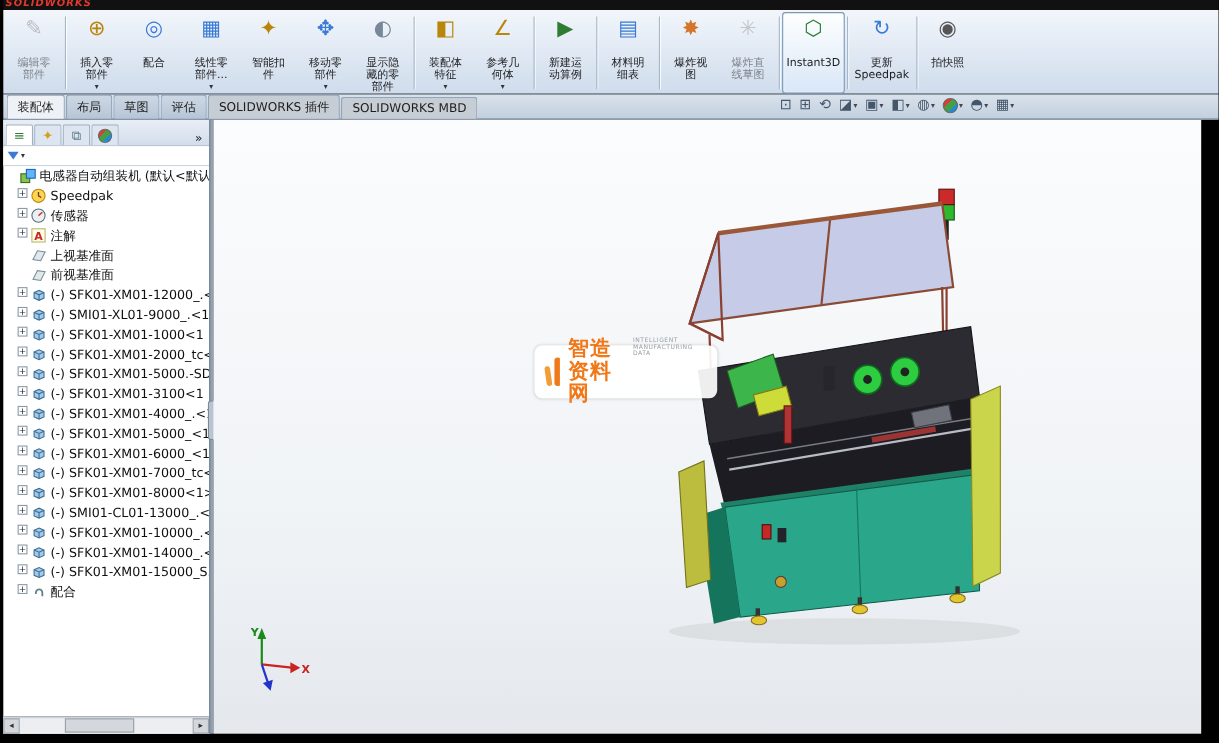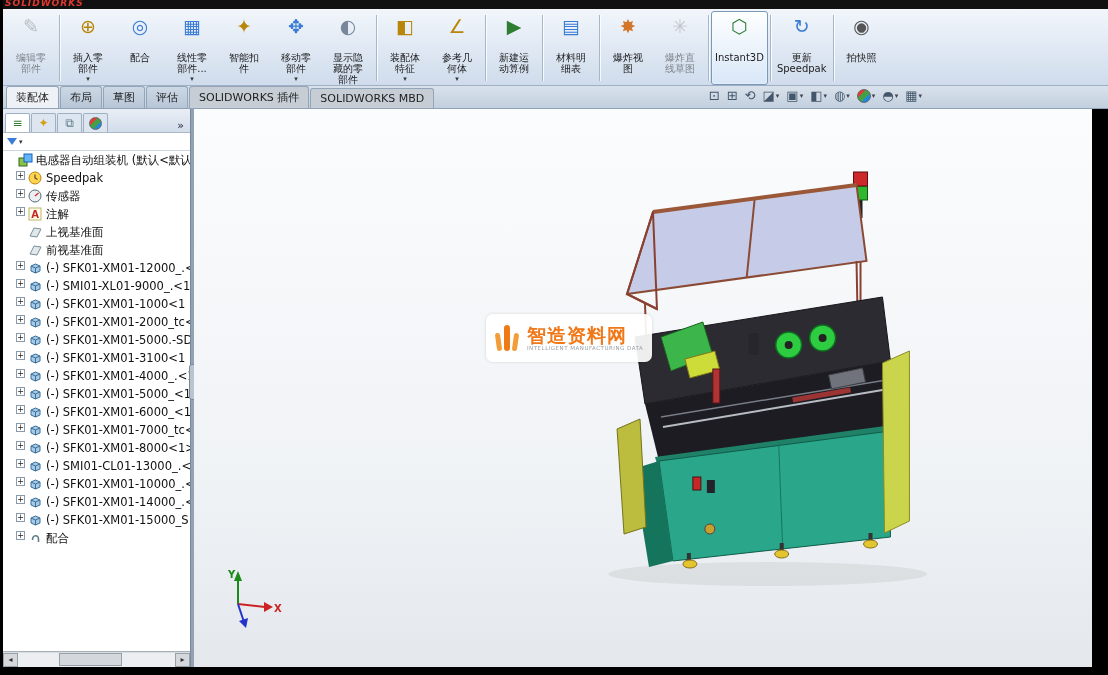--- a/index.html
+++ b/index.html
@@ -45,21 +45,21 @@
   .hscroll{height:15px;background:#d8dde2;border-top:1px solid #a8b0b8;display:flex;align-items:center;}
   .harrow{width:15px;height:14px;background:#d4d8dd;border:1px solid #98a0a8;font-size:8px;display:flex;align-items:center;justify-content:center;color:#333;cursor:pointer;box-sizing:border-box;}
   .htrack{flex:1;height:14px;position:relative;background:#eceef1;}
   .hthumb{position:absolute;left:26%;width:40%;top:0;height:13px;background:#d4d8dd;border:1px solid #98a0a8;box-sizing:border-box;cursor:pointer;}
   .splitter{width:3px;background:#93a2b2;position:relative;cursor:col-resize;}
   .splitter .grip{position:absolute;top:255px;left:-2px;width:7px;height:34px;background:#b9c4d0;border:1px solid #7a8a9a;border-radius:3px;}
   .viewport{flex:1;position:relative;background:linear-gradient(180deg,#fbfcfd 0%,#f0f3f6 65%,#e4e8ed 100%);margin-right:16px;overflow:hidden;}
   .model-svg{position:absolute;inset:0;width:100%;height:100%;}
   
   .watermark{position:absolute;left:292px;top:205px;width:166px;height:48px;background:rgba(255,255,255,.92);border-radius:7px;box-shadow:0 0 3px rgba(0,0,0,.15);display:flex;align-items:center;padding:2px 8px;box-sizing:border-box;gap:7px;}
-  .wm-text-wrap{display:flex;flex-direction:column;line-height:1.1;}
+  .wm-text-wrap{display:flex;line-height:1.1;}
   .wm-text{color:#f07818;font-size:19px;font-weight:bold;letter-spacing:1px;}
   .wm-sub{color:#9aa0a6;font-size:5.5px;letter-spacing:.5px;}
   .triad{position:absolute;left:14px;top:455px;}
 </style>
 </head>
 <body>
 
 <div id="app">
 
   <div class="titlebar">

